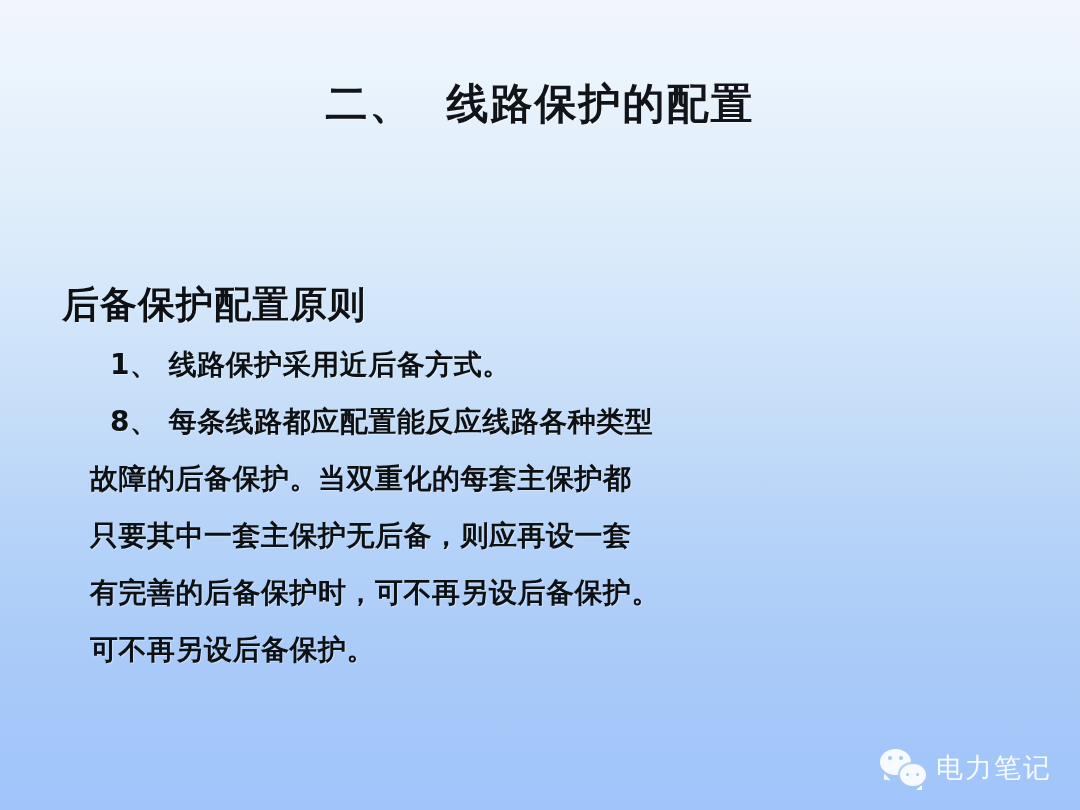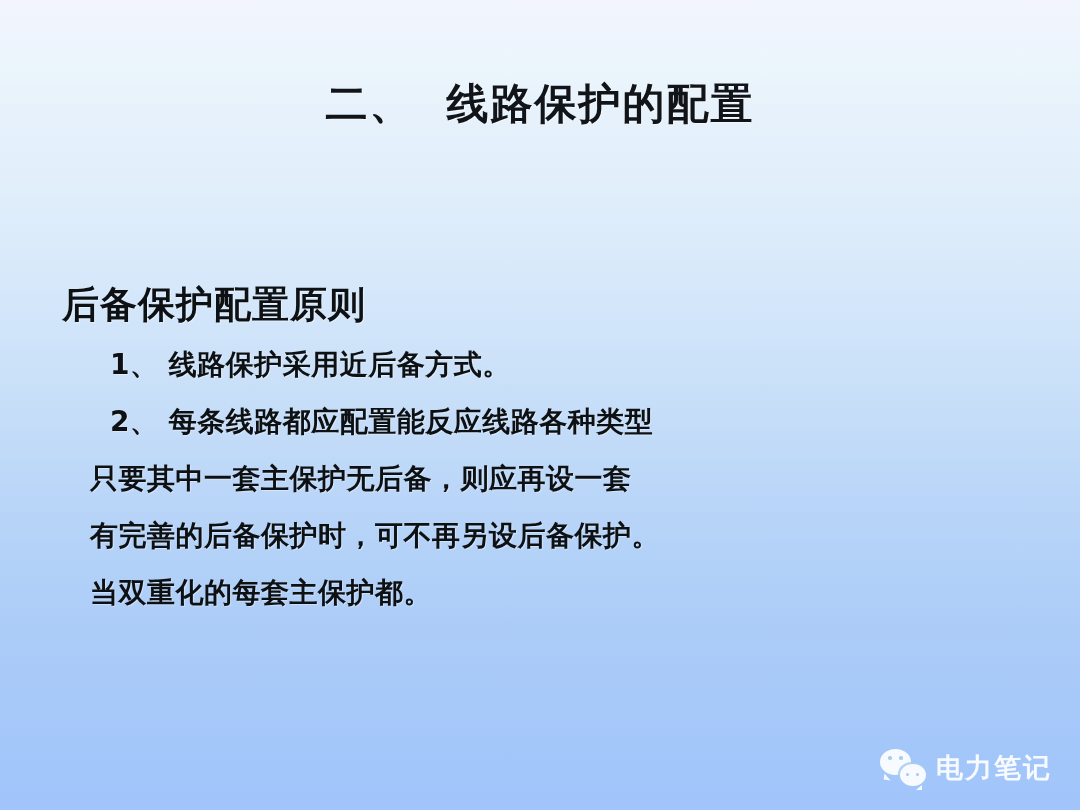--- a/index.html
+++ b/index.html
@@ -168,45 +168,45 @@
   .wechat-icon .d2 { left: 19px; top: 8px; }
   .wechat-icon .d3 { right: 17px; bottom: 12px; }
   .wechat-icon .d4 { right: 7px;  bottom: 12px; }
 
   .watermark-text {
     font-family: "DejaVu Sans", "Liberation Sans", sans-serif;
     font-size: 27px;
     color: #ffffff;
     letter-spacing: 2px;
     white-space: pre;
-    font-weight: bold;
   }
 </style>
 </head>
 <body>
 
 <div id="slide">
 
   <div class="slide-title">二、  线路保护的配置</div>
 
 
   <div class="body-block">
 
     <p class="section-heading">后备保护配置原则</p>
 
     <p class="para-line indent-num">1、 线路保护采用近后备方式。</p>
 
-    <p class="para-line indent-num">2、 每条线路都应配置能反应线路各种类型</p>
-
+    <p class="para-line indent-num">8、 每条线路都应配置能反应线路各种类型</p>
+
+    <p class="para-line indent-cont">故障的后备保护。当双重化的每套主保护都</p>
 
     <p class="para-line indent-cont">只要其中一套主保护无后备，则应再设一套</p>
 
     <p class="para-line indent-cont">有完善的后备保护时，可不再另设后备保护。</p>
 
-    <p class="para-line indent-cont">当双重化的每套主保护都。</p>
+    <p class="para-line indent-cont">可不再另设后备保护。</p>
 
   </div>
 
   <div class="watermark">
     <span class="wechat-icon">
       <span class="bubble big"></span>
       <span class="bubble small"></span>
       <span class="dot d1"></span>
       <span class="dot d2"></span>
       <span class="dot d3"></span>

